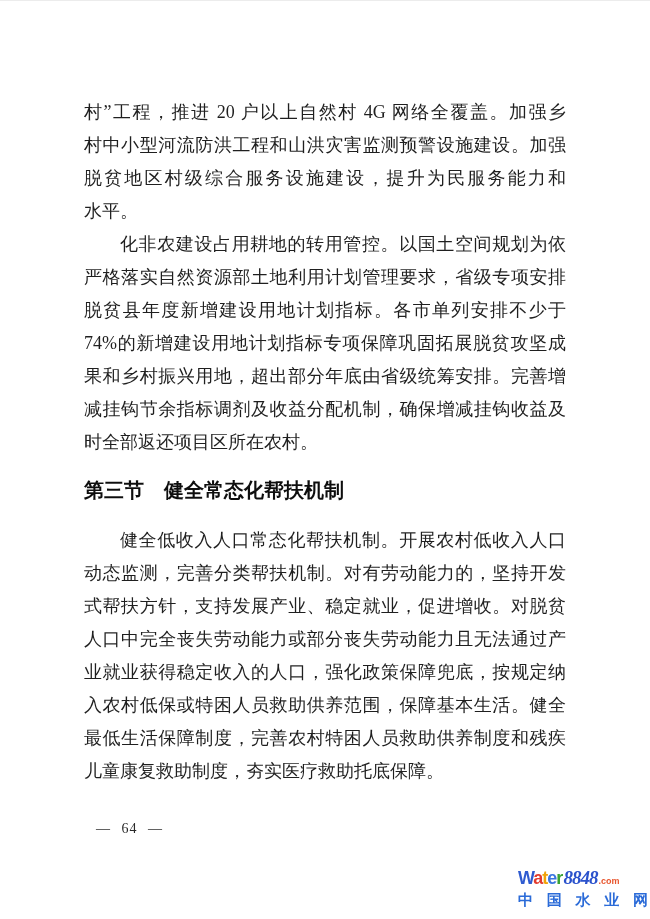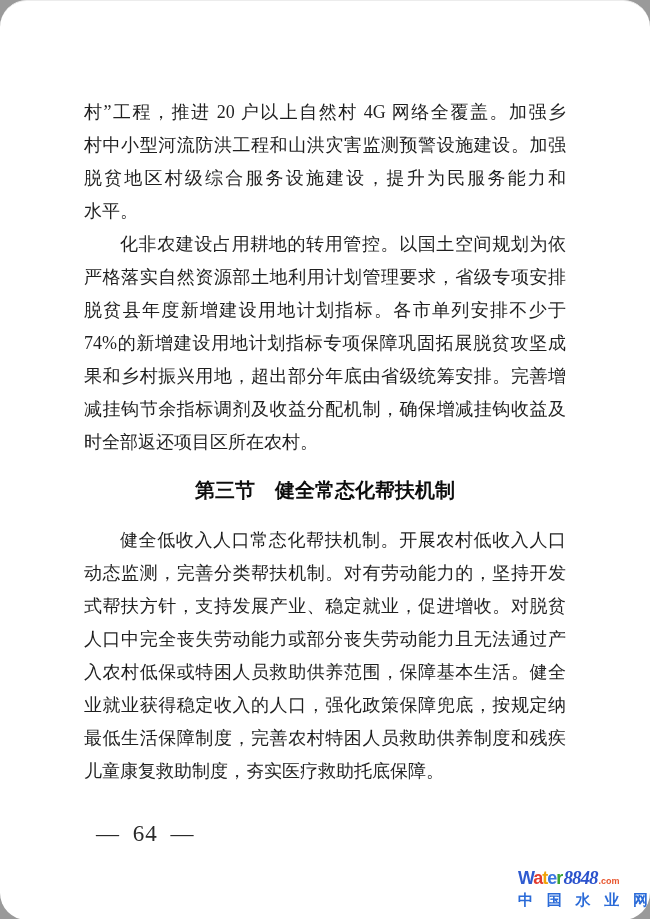--- a/index.html
+++ b/index.html
@@ -4,21 +4,20 @@
 <style>
   html,body{margin:0;padding:0;background:#9a9a9a;}
   .page{
     position:relative;
     width:650px;height:919px;
     margin:0 auto;
     background:#ffffff;
     border-top:1px solid #ececec;
     overflow:hidden;
     font-family:"Liberation Serif", serif;
-    border-radius:27px;
   }
   .text-col{
     position:absolute;
     left:84px;top:95px;width:482px;
     color:#1f1f1f;
     font-size:18px;
   }
   .paragraph{margin:0;}
   .paragraph .line{
     height:33px;
@@ -31,31 +30,30 @@
   }
   .paragraph .line.last{
     text-align-last:left;
   }
   .paragraph.indent .line:first-child{
     text-indent:2em;
   }
   .section-heading{
     margin:16px 0 19px 0;
     height:30px;line-height:30px;
-    text-align:center;
     font-family:"Liberation Sans", sans-serif;
     font-weight:bold;
     font-size:20px;
     color:#0e0e0e;
   }
   .section-heading .heading-number{margin-right:1em;}
   .page-footer{
     position:absolute;
     left:96px;top:820px;
-    font-size:23px;
+    font-size:14px;
     color:#2a2a2a;
     word-spacing:6px;
     letter-spacing:1px;
   }
   .logo{
     position:absolute;
     left:518px;top:866px;
     width:130px;
   }
   .logo-top{
@@ -121,22 +119,22 @@
 
     <h2 class="section-heading">
       <span class="heading-number">第三节</span><span>健全常态化帮扶机制</span>
     </h2>
 
     <div class="paragraph indent">
         <div class="line">健全低收入人口常态化帮扶机制。开展农村低收入人口</div>
         <div class="line">动态监测，完善分类帮扶机制。对有劳动能力的，坚持开发</div>
         <div class="line">式帮扶方针，支持发展产业、稳定就业，促进增收。对脱贫</div>
         <div class="line">人口中完全丧失劳动能力或部分丧失劳动能力且无法通过产</div>
+        <div class="line">业就业获得稳定收入的人口，强化政策保障兜底，按规定纳</div>
         <div class="line">入农村低保或特困人员救助供养范围，保障基本生活。健全</div>
-        <div class="line">业就业获得稳定收入的人口，强化政策保障兜底，按规定纳</div>
         <div class="line">最低生活保障制度，完善农村特困人员救助供养制度和残疾</div>
         <div class="line last">儿童康复救助制度，夯实医疗救助托底保障。</div>
       </div>
 
   </div>
 
   <div class="page-footer">
     <span>— 64 —</span>
   </div>
 

